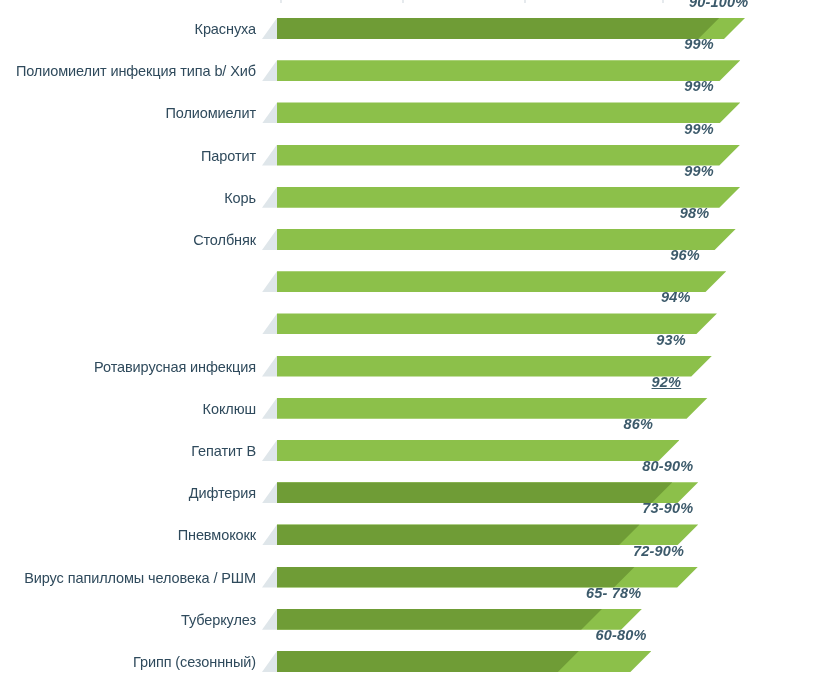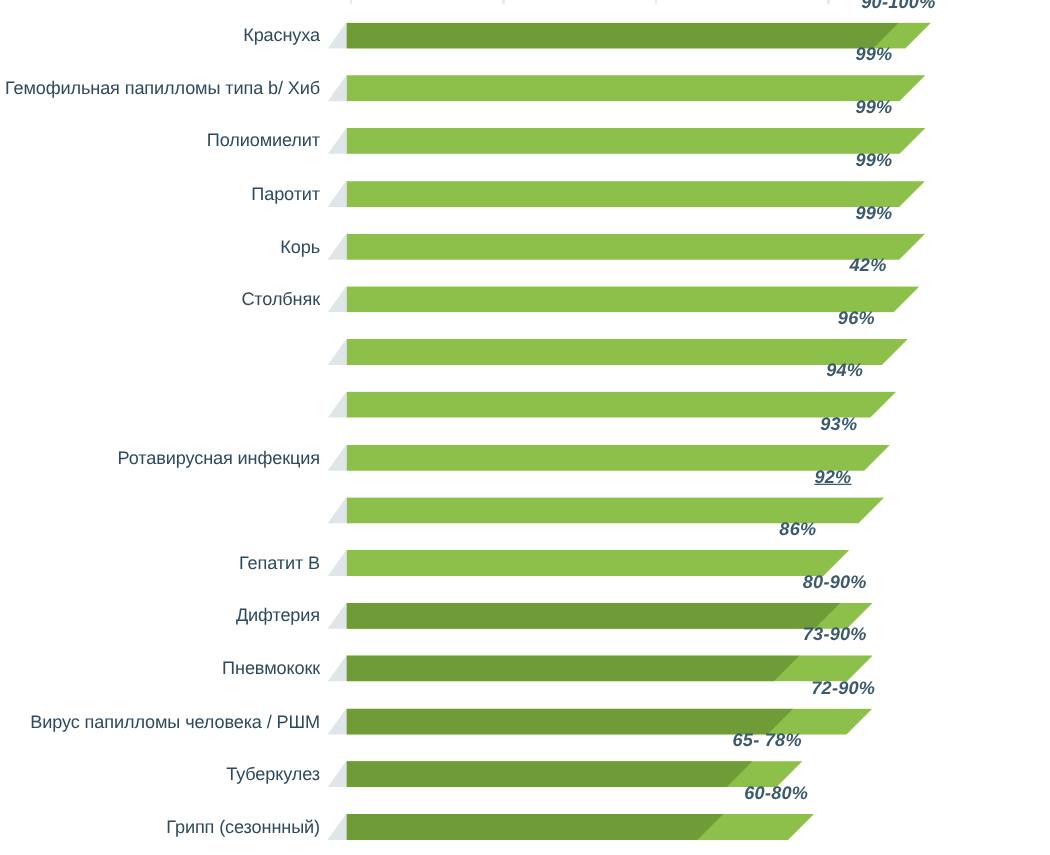--- a/index.html
+++ b/index.html
@@ -99,21 +99,21 @@
         <div class="bar-wrap" style="width: 483px;">
           <div class="bar-cap"></div>
           <div class="bar-body" style="width: 468px; clip-path: polygon(0px 0px, 100% 0px, 95.5128% 100%, 0px 100%);">
             <div class="seg seg-light" style="left: 0px; width: 468px;"></div>
             <div class="seg seg-dark" style="width: 442.2px; clip-path: polygon(0px 0px, 100% 0px, 95.251% 100%, 0px 100%);"></div>
           </div>
         </div>
         <div class="value-label" style="left: 689px;">90-100%</div>
       </div>
       <div class="row" style="top: 44.2px;">
-        <div class="row-label">Гемофильная папилломы типа b/ Хиб</div>
+        <div class="row-label">Полиомиелит инфекция типа b/ Хиб</div>
         <div class="bar-wrap" style="width: 478.32px;">
           <div class="bar-cap"></div>
           <div class="bar-body" style="width: 463.32px; clip-path: polygon(0px 0px, 100% 0px, 95.4675% 100%, 0px 100%);">
             <div class="seg seg-light" style="left: 0px; width: 463.32px;"></div>
           </div>
         </div>
         <div class="value-label" style="left: 684.32px;">99%</div>
       </div>
       <div class="row" style="top: 86.4px;">
         <div class="row-label">Полиомиелит</div>
@@ -146,21 +146,21 @@
         <div class="value-label" style="left: 684.32px;">99%</div>
       </div>
       <div class="row" style="top: 213px;">
         <div class="row-label">Столбняк</div>
         <div class="bar-wrap" style="width: 473.64px;">
           <div class="bar-cap"></div>
           <div class="bar-body" style="width: 458.64px; clip-path: polygon(0px 0px, 100% 0px, 95.4212% 100%, 0px 100%);">
             <div class="seg seg-light" style="left: 0px; width: 458.64px;"></div>
           </div>
         </div>
-        <div class="value-label" style="left: 679.64px;">42%</div>
+        <div class="value-label" style="left: 679.64px;">98%</div>
       </div>
       <div class="row" style="top: 255.2px;">
         <div class="bar-wrap" style="width: 464.28px;">
           <div class="bar-cap"></div>
           <div class="bar-body" style="width: 449.28px; clip-path: polygon(0px 0px, 100% 0px, 95.3259% 100%, 0px 100%);">
             <div class="seg seg-light" style="left: 0px; width: 449.28px;"></div>
           </div>
         </div>
         <div class="value-label" style="left: 670.28px;">96%</div>
       </div>
@@ -177,20 +177,21 @@
         <div class="row-label">Ротавирусная инфекция</div>
         <div class="bar-wrap" style="width: 450.24px;">
           <div class="bar-cap"></div>
           <div class="bar-body" style="width: 435.24px; clip-path: polygon(0px 0px, 100% 0px, 95.1751% 100%, 0px 100%);">
             <div class="seg seg-light" style="left: 0px; width: 435.24px;"></div>
           </div>
         </div>
         <div class="value-label" style="left: 656.24px;">93%</div>
       </div>
       <div class="row" style="top: 381.8px;">
+        <div class="row-label">Коклюш</div>
         <div class="bar-wrap" style="width: 445.56px;">
           <div class="bar-cap"></div>
           <div class="bar-body" style="width: 430.56px; clip-path: polygon(0px 0px, 100% 0px, 95.1226% 100%, 0px 100%);">
             <div class="seg seg-light" style="left: 0px; width: 430.56px;"></div>
           </div>
         </div>
         <div class="value-label" style="left: 651.56px; text-decoration: underline;">92%</div>
       </div>
       <div class="row" style="top: 424px;">
         <div class="row-label">Гепатит В</div>
@@ -226,21 +227,21 @@
       </div>
       <div class="row" style="top: 550.6px;">
         <div class="row-label">Вирус папилломы человека / РШМ</div>
         <div class="bar-wrap" style="width: 436.2px;">
           <div class="bar-cap"></div>
           <div class="bar-body" style="width: 421.2px; clip-path: polygon(0px 0px, 100% 0px, 95.0142% 100%, 0px 100%);">
             <div class="seg seg-light" style="left: 0px; width: 421.2px;"></div>
             <div class="seg seg-dark" style="width: 357.96px; clip-path: polygon(0px 0px, 100% 0px, 94.1334% 100%, 0px 100%);"></div>
           </div>
         </div>
-        <div class="value-label" style="left: 649px;">72-90%</div>
+        <div class="value-label" style="left: 633px;">72-90%</div>
       </div>
       <div class="row" style="top: 592.8px;">
         <div class="row-label">Туберкулез</div>
         <div class="bar-wrap" style="width: 380.04px;">
           <div class="bar-cap"></div>
           <div class="bar-body" style="width: 365.04px; clip-path: polygon(0px 0px, 100% 0px, 94.2472% 100%, 0px 100%);">
             <div class="seg seg-light" style="left: 0px; width: 365.04px;"></div>
             <div class="seg seg-dark" style="width: 325.2px; clip-path: polygon(0px 0px, 100% 0px, 93.5424% 100%, 0px 100%);"></div>
           </div>
         </div>

